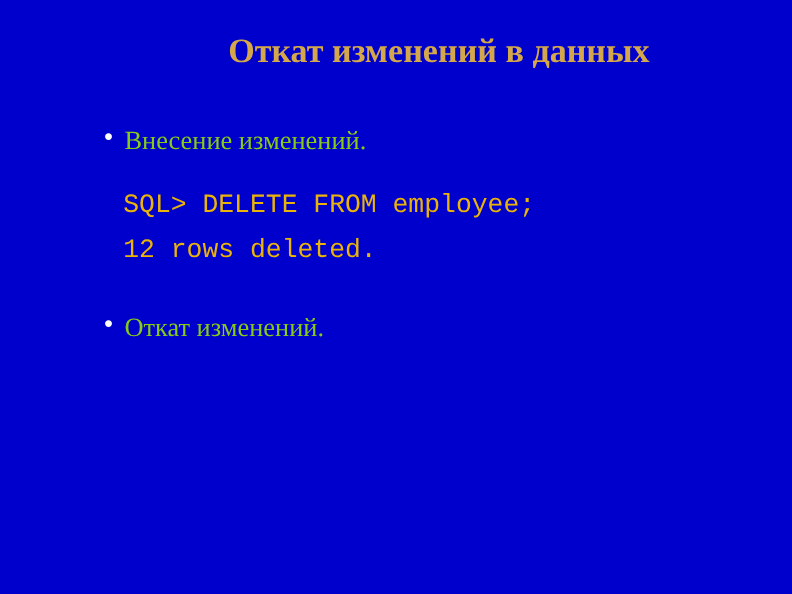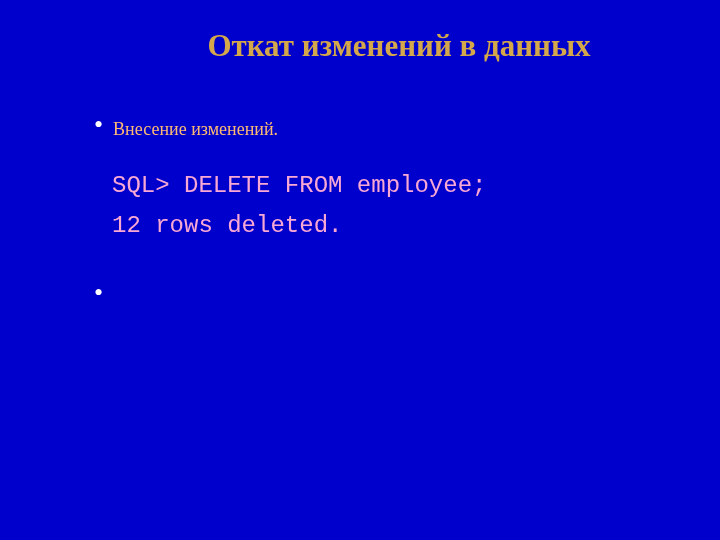--- a/index.html
+++ b/index.html
@@ -36,31 +36,31 @@
   }
   .bullet {
     color: #ffffff;
     font-size: 26px;
     line-height: 1;
     margin-right: 10px;
     position: relative;
     top: -2px;
   }
   .bullet-text {
-    color: #fdba74;
-    font-size: 18px;
+    color: #84cc16;
+    font-size: 24px;
     line-height: 1.2;
   }
   .code-block {
     padding-left: 18px;
     margin-bottom: 35px;
   }
   .code-line {
     font-family: "Courier New", Courier, monospace;
-    color: #f9a8d4;
+    color: #eab308;
     font-size: 24px;
     line-height: 1.7;
     white-space: pre;
   }
   .sec2 {
     margin-top: 10px;
   }
 </style>
 </head>
 <body>
@@ -76,20 +76,21 @@
       <span class="bullet-text">Внесение изменений.</span>
     </div>
 
     <div class="code-block">
       <div class="code-line">SQL&gt; DELETE FROM employee;</div>
       <div class="code-line">12 rows deleted.</div>
     </div>
 
     <div class="bullet-row sec2">
       <span class="bullet">•</span>
+      <span class="bullet-text">Откат изменений.</span>
     </div>
 
     <div class="code-block">
     </div>
 
   </div>
 
 </div>
 
 </body></html>

